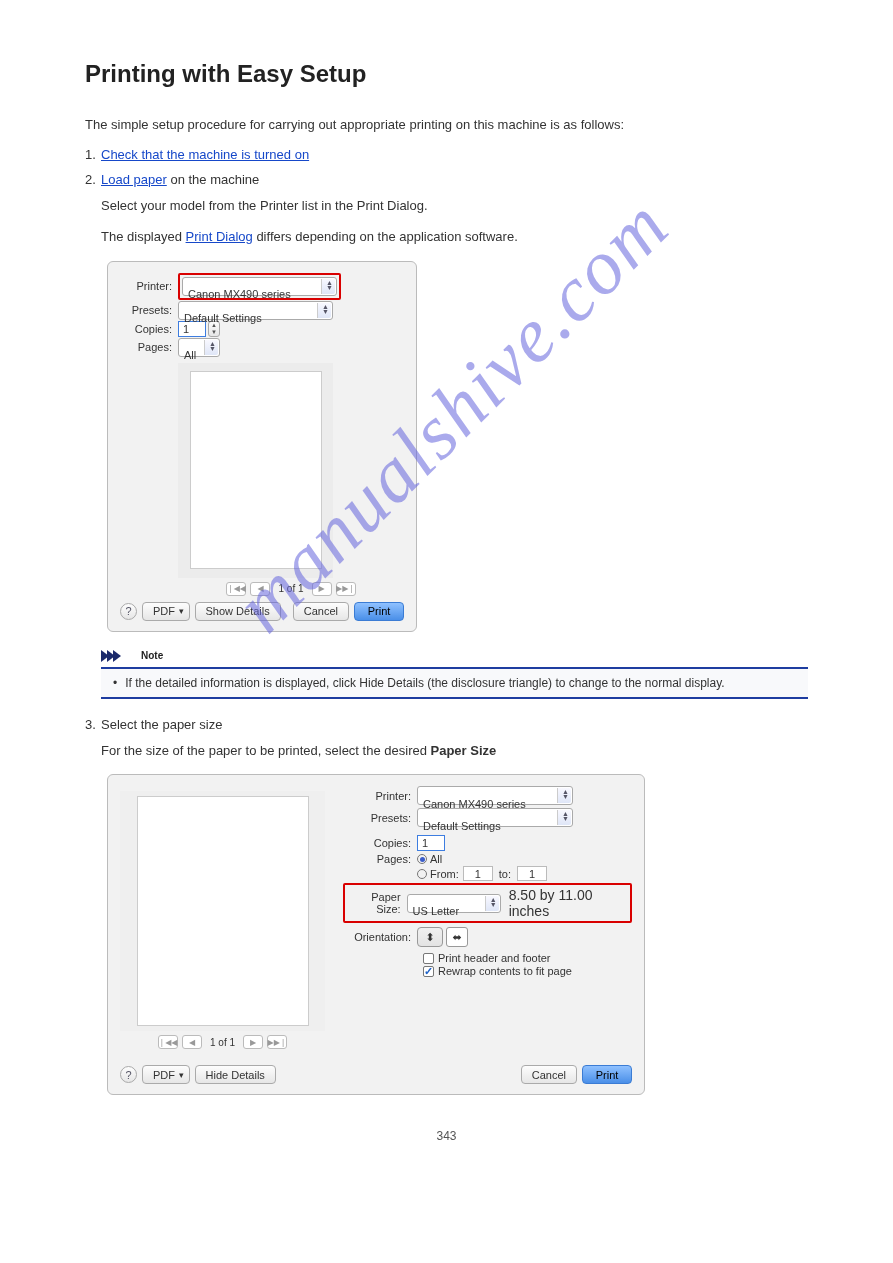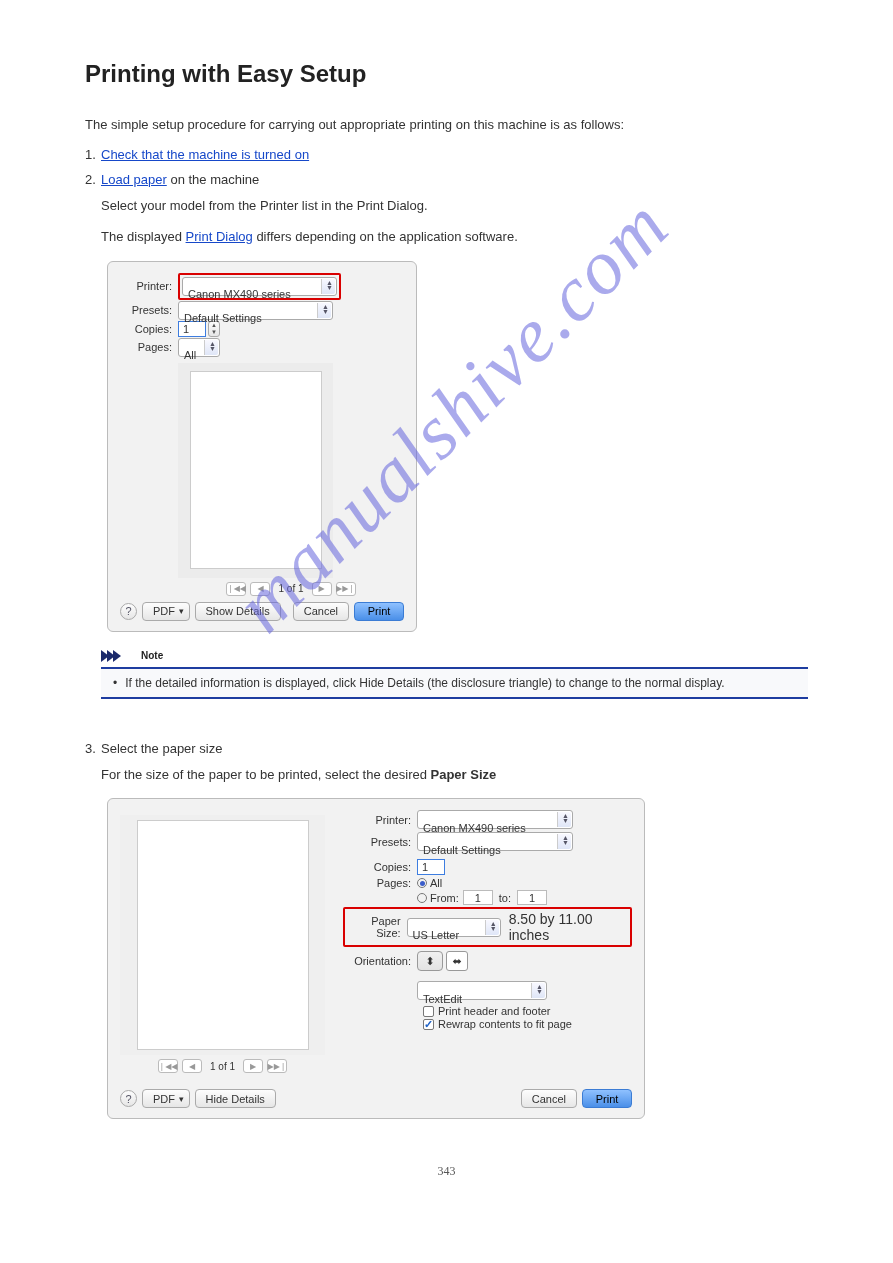--- a/index.html
+++ b/index.html
@@ -260,21 +260,21 @@
   .note-label {
     font-weight: bold;
     font-size: 10px;
     color: #222;
   }
   .note-box {
     border-top: 2px solid #1e3da0;
     border-bottom: 2px solid #1e3da0;
     background: #f8f9fb;
     padding: 7px 12px;
-    margin: 3px 0 32px 0;
+    margin: 3px 0 8px 0;
     font-size: 12px;
   }
   .note-box .bullet {
     display: flex;
   }
   .note-box .bullet::before {
     content: "•";
     margin-right: 8px;
   }
   .radio { width:10px; height:10px; border:1px solid #777; border-radius:50%; display:inline-block; margin-right:3px; position:relative;}
@@ -302,26 +302,25 @@
     margin-right:3px;
   }
   .two-col {
     display: flex;
     gap: 18px;
   }
   .left-col { width: 205px; }
   .right-col { flex: 1; }
   .page-num {
     position: absolute;
-    bottom: 16px;
+    bottom: 28px;
     left: 50%;
     transform: translateX(-50%);
     font-size: 12px;
     color: #555;
-    font-family: Liberation Serif, serif;
   }
 </style>
 </head>
 <body>
 <div class="page">
   <div class="watermark"><span>manualshive.com</span></div>
 
   <h2 class="main-heading">Printing with Easy Setup</h2>
 
   <p class="body-text">The simple setup procedure for carrying out appropriate printing on this machine is as follows:</p>
@@ -483,27 +482,20 @@
                   <span class="arrows">▲<br>▼</span>
                 </span>
                 <span style="margin-left:8px;font-size:14px">8.50 by 11.00 inches</span>
               </span>
             </div>
             <div class="row" style="margin-top:4px">
               <span class="lbl wide">Orientation:</span>
               <span class="orient-group">⬍</span>
               <span class="orient-btn">⬌</span>
             </div>
-            <div class="row" style="margin-top:10px">
-              <span style="width:74px"></span>
-              <span class="dropdown" style="width:130px">
-                <span>TextEdit</span>
-                <span class="arrows">▲<br>▼</span>
-              </span>
-            </div>
             <div class="row" style="margin-top:5px">
               <span style="width:80px"></span>
               <span class="cbox"></span>
               <span>Print header and footer</span>
             </div>
             <div class="row">
               <span style="width:80px"></span>
               <span class="cbox checked"></span>
               <span>Rewrap contents to fit page</span>
             </div>

